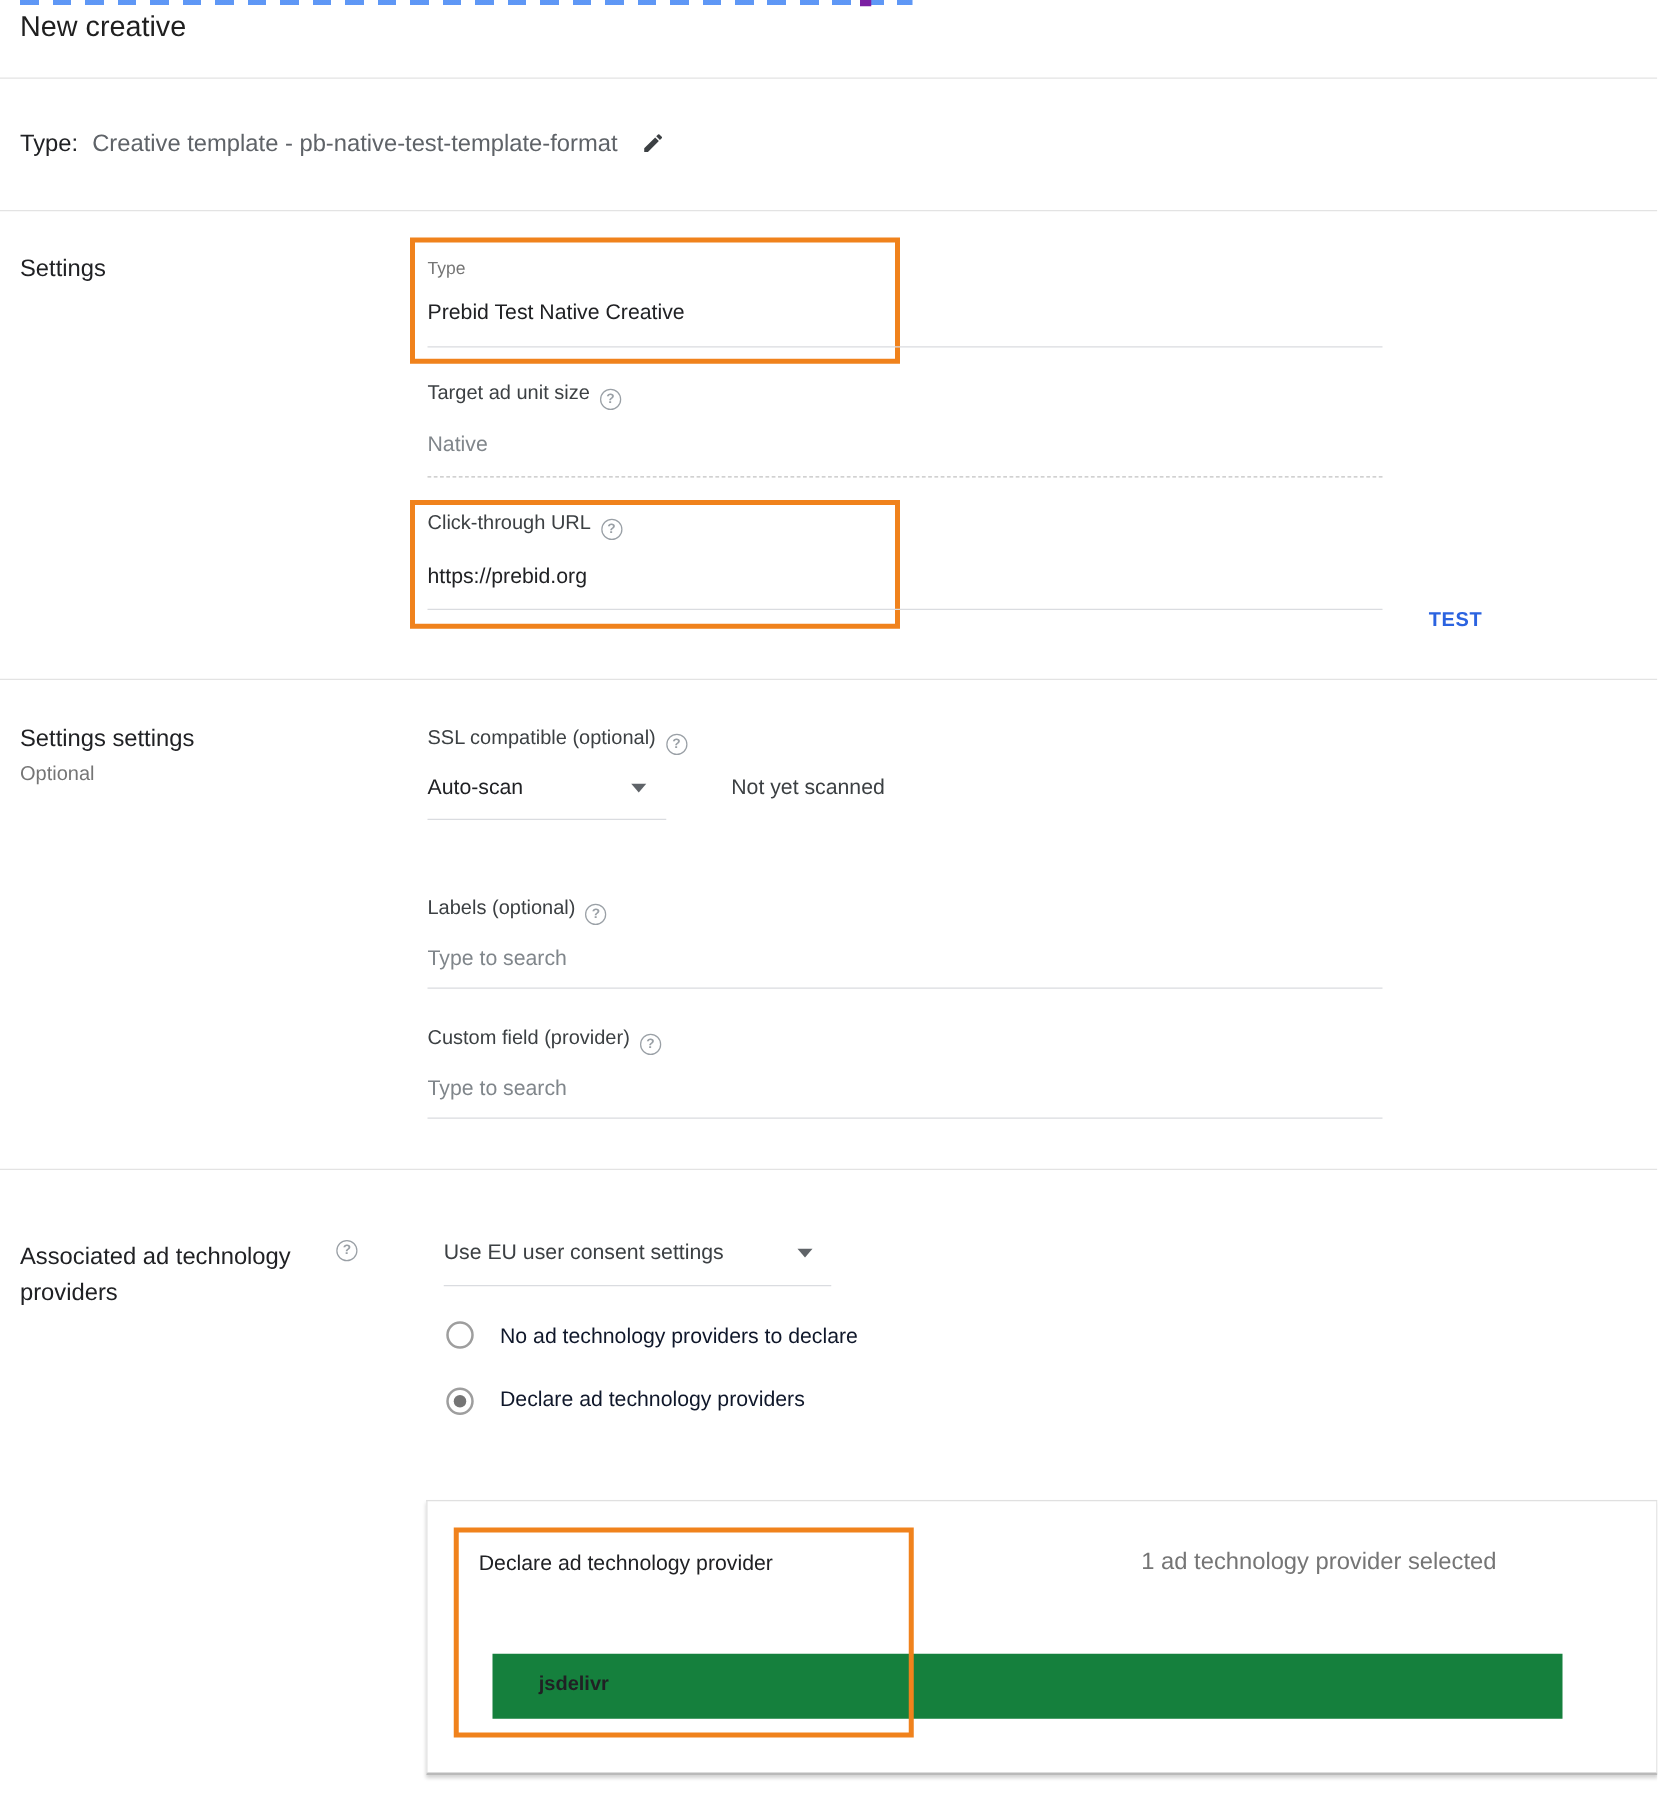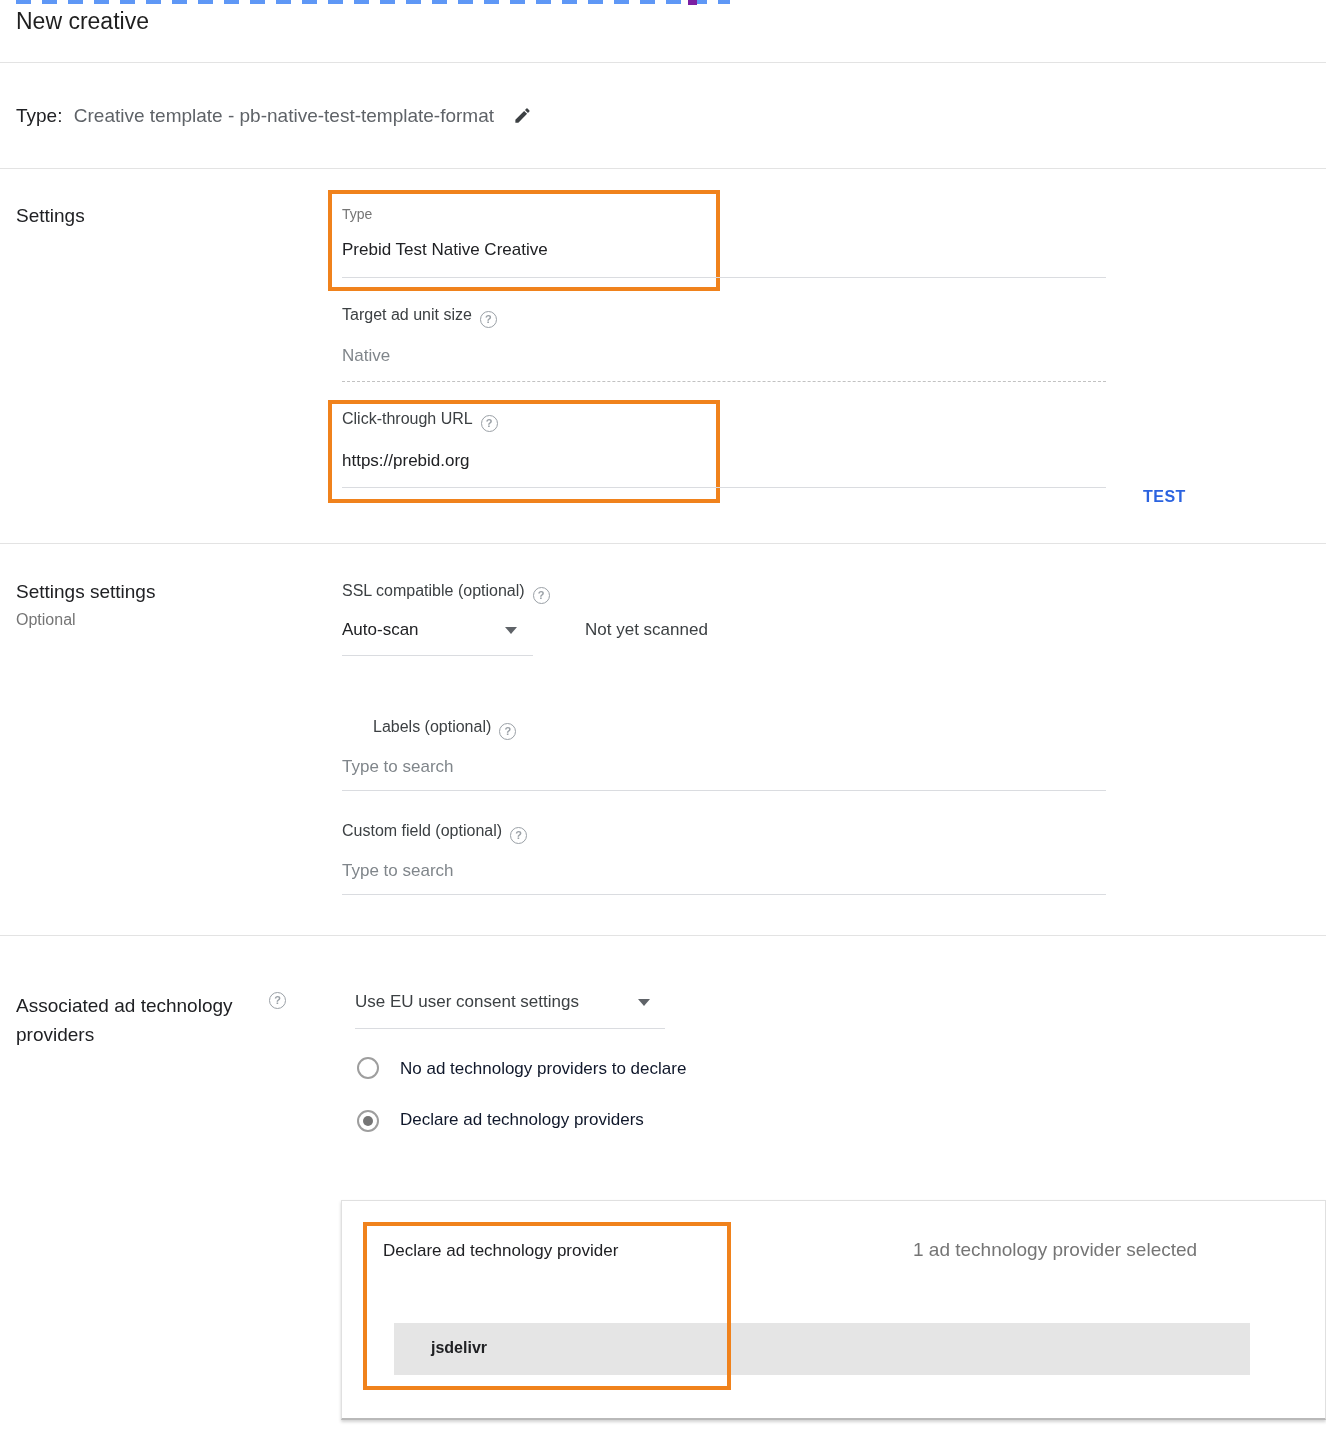--- a/index.html
+++ b/index.html
@@ -38,21 +38,21 @@
     border-radius:50%; background:#757575;
   }
   .radio-label { position:absolute; font-size:17px; color:#0f172a; }
   .card {
     position:absolute; left:341px; top:1200px; width:985px; height:220px;
     background:#fff; border:1px solid #e0e0e0; border-bottom:2px solid #b9b9b9;
     box-shadow:0 2px 3px rgba(0,0,0,0.18);
   }
   .provider-row {
     position:absolute; left:52px; top:122px; width:856px; height:52px;
-    background:#e5e5e5;
+    background:#15803d;
   }
   .provider-row .pname {
     position:absolute; left:37px; top:16px; font-size:16px; font-weight:bold; color:#202124;
   }
   .crumb-strip {
     position:absolute; left:16px; top:0; width:714px; height:4px;
     background:repeating-linear-gradient(90deg,#4285f4 0 15px,transparent 15px 26px);
     opacity:.85;
   }
   .crumb-visited { position:absolute; left:688px; top:0; width:9px; height:5px; background:#7b1fa2; }
@@ -113,28 +113,28 @@
   <div class="abs" style="left:16px; top:611px; font-size:16px; color:#757575;">Optional</div>
 
   <div class="abs label-dark" style="left:342px; top:582px;">
     <span>SSL compatible (optional)</span><span class="help">?</span>
   </div>
   <div class="abs value-black" style="left:342px; top:620px; cursor:pointer;">Auto-scan</div>
   <span class="caret-down abs" style="left:505px; top:627px;"></span>
   <div class="field-line" style="left:342px; top:655px; width:191px;"></div>
   <div class="abs" style="left:585px; top:620px; font-size:17px; color:#3c4043;">Not yet scanned</div>
 
-  <div class="abs label-dark" style="left:342px; top:718px;margin-left:31px;">
+  <div class="abs label-dark" style="left:342px; top:718px;">
     <span>Labels (optional)</span><span class="help">?</span>
   </div>
   <div class="abs value-gray" style="left:342px; top:757px;">Type to search</div>
   <div class="field-line" style="left:342px; top:790px; width:764px;"></div>
 
   <div class="abs label-dark" style="left:342px; top:822px;">
-    <span>Custom field (optional)</span><span class="help">?</span>
+    <span>Custom field (provider)</span><span class="help">?</span>
   </div>
   <div class="abs value-gray" style="left:342px; top:861px;">Type to search</div>
   <div class="field-line" style="left:342px; top:894px; width:764px;"></div>
 
   <div class="divider" style="top:935px;"></div>
 
   <div class="abs section-h" style="left:16px; top:991px; width:240px; line-height:29px;">Associated ad technology providers</div>
   <span class="help abs" style="left:269px; top:992px; margin-left:0;">?</span>
 
   <div class="abs" style="left:355px; top:992px; font-size:17px; color:#3c4043; cursor:pointer;">Use EU user consent settings</div>

